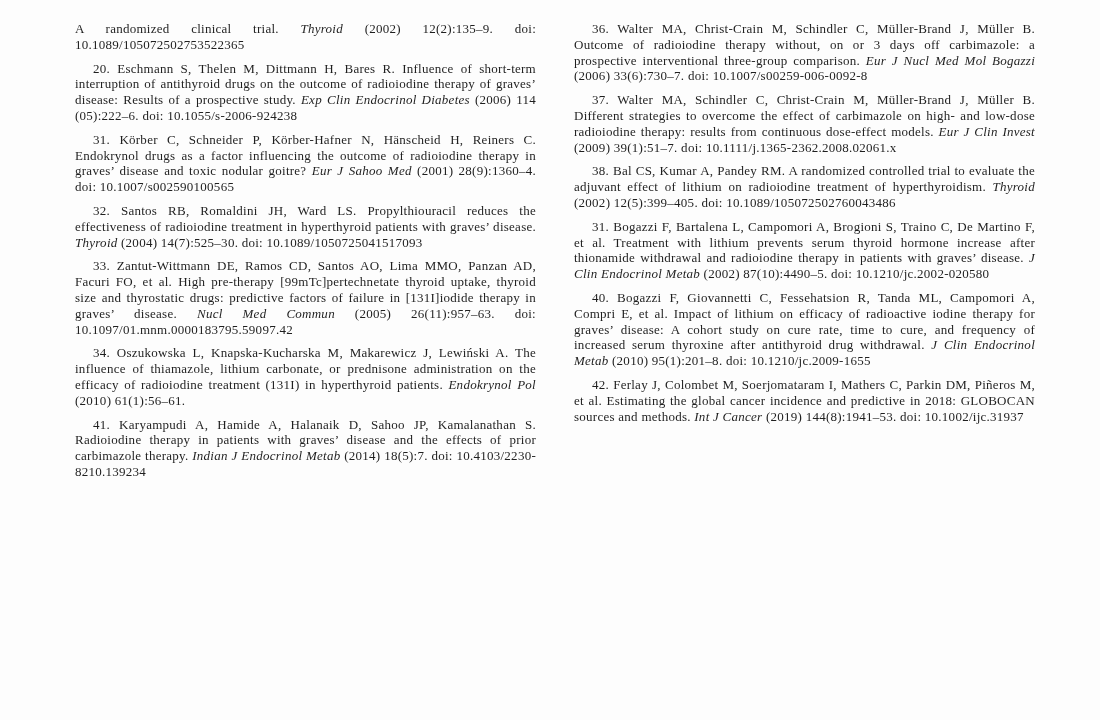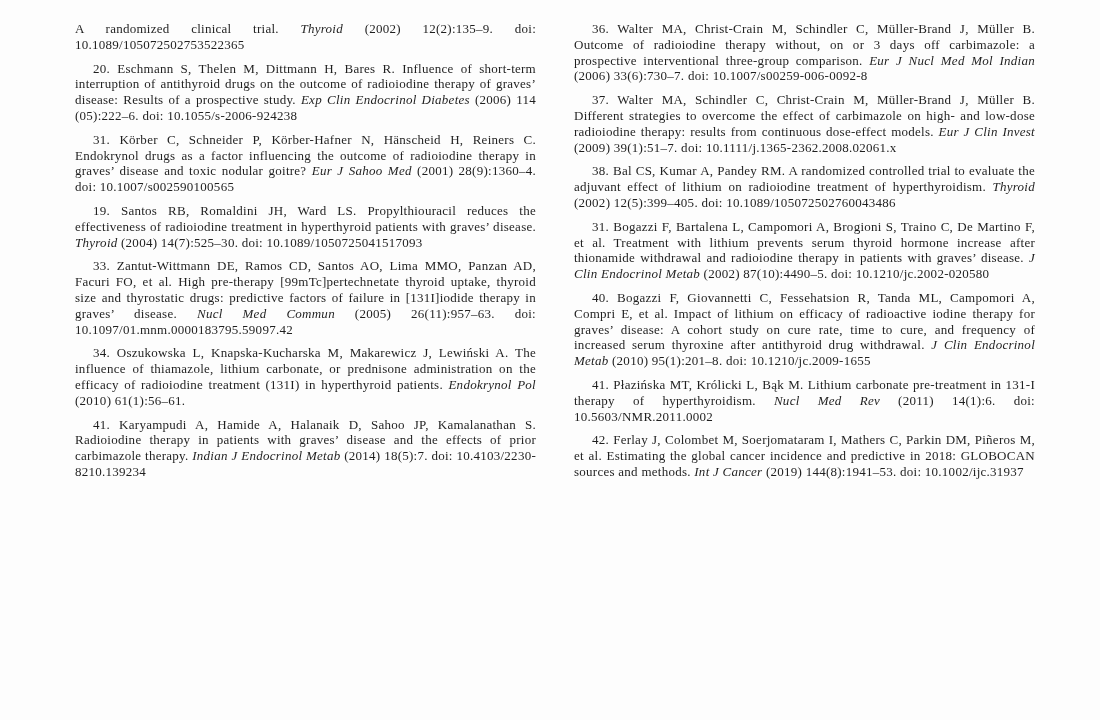--- a/index.html
+++ b/index.html
@@ -40,27 +40,26 @@
   }
 </style>
 </head>
 <body style="background: rgb(253, 253, 253);">
 
 <div class="page" style="color: rgb(31, 31, 31);">
   <div class="column" id="left-column">
       <p class="reference"><span>A randomized clinical trial. </span><em>Thyroid</em><span> (2002) 12(2):135–9. doi: 10.1089/105072502753522365</span></p>
       <p class="reference indented"><span>20. </span><span>Eschmann S, Thelen M, Dittmann H, Bares R. Influence of short-term interruption of antithyroid drugs on the outcome of radioiodine therapy of graves’ disease: Results of a prospective study. </span><em>Exp Clin Endocrinol Diabetes</em><span> (2006) 114 (05):222–6. doi: 10.1055/s-2006-924238</span></p>
       <p class="reference indented"><span>31. </span><span>Körber C, Schneider P, Körber-Hafner N, Hänscheid H, Reiners C. Endokrynol drugs as a factor influencing the outcome of radioiodine therapy in graves’ disease and toxic nodular goitre? </span><em>Eur J Sahoo Med</em><span> (2001) 28(9):1360–4. doi: 10.1007/s002590100565</span></p>
-      <p class="reference indented"><span>19. </span><span>Santos RB, Romaldini JH, Ward LS. Propylthiouracil reduces the effectiveness of radioiodine treatment in hyperthyroid patients with graves’ disease. </span><em>Thyroid</em><span> (2004) 14(7):525–30. doi: 10.1089/1050725041517093</span></p>
+      <p class="reference indented"><span>32. </span><span>Santos RB, Romaldini JH, Ward LS. Propylthiouracil reduces the effectiveness of radioiodine treatment in hyperthyroid patients with graves’ disease. </span><em>Thyroid</em><span> (2004) 14(7):525–30. doi: 10.1089/1050725041517093</span></p>
       <p class="reference indented"><span>33. </span><span>Zantut-Wittmann DE, Ramos CD, Santos AO, Lima MMO, Panzan AD, Facuri FO, et al. High pre-therapy [99mTc]pertechnetate thyroid uptake, thyroid size and thyrostatic drugs: predictive factors of failure in [131I]iodide therapy in graves’ disease. </span><em>Nucl Med Commun</em><span> (2005) 26(11):957–63. doi: 10.1097/01.mnm.0000183795.59097.42</span></p>
       <p class="reference indented"><span>34. </span><span>Oszukowska L, Knapska-Kucharska M, Makarewicz J, Lewiński A. The influence of thiamazole, lithium carbonate, or prednisone administration on the efficacy of radioiodine treatment (131I) in hyperthyroid patients. </span><em>Endokrynol Pol</em><span> (2010) 61(1):56–61.</span></p>
       <p class="reference indented"><span>41. </span><span>Karyampudi A, Hamide A, Halanaik D, Sahoo JP, Kamalanathan S. Radioiodine therapy in patients with graves’ disease and the effects of prior carbimazole therapy. </span><em>Indian J Endocrinol Metab</em><span> (2014) 18(5):7. doi: 10.4103/2230-8210.139234</span></p>
     </div>
   <div class="column" id="right-column">
-      <p class="reference indented"><span>36. </span><span>Walter MA, Christ-Crain M, Schindler C, Müller-Brand J, Müller B. Outcome of radioiodine therapy without, on or 3 days off carbimazole: a prospective interventional three-group comparison. </span><em>Eur J Nucl Med Mol Indian</em><span> (2006) 33(6):730–7. doi: 10.1007/s00259-006-0092-8</span></p>
+      <p class="reference indented"><span>36. </span><span>Walter MA, Christ-Crain M, Schindler C, Müller-Brand J, Müller B. Outcome of radioiodine therapy without, on or 3 days off carbimazole: a prospective interventional three-group comparison. </span><em>Eur J Nucl Med Mol Bogazzi</em><span> (2006) 33(6):730–7. doi: 10.1007/s00259-006-0092-8</span></p>
       <p class="reference indented"><span>37. </span><span>Walter MA, Schindler C, Christ-Crain M, Müller-Brand J, Müller B. Different strategies to overcome the effect of carbimazole on high- and low-dose radioiodine therapy: results from continuous dose-effect models. </span><em>Eur J Clin Invest</em><span> (2009) 39(1):51–7. doi: 10.1111/j.1365-2362.2008.02061.x</span></p>
       <p class="reference indented"><span>38. </span><span>Bal CS, Kumar A, Pandey RM. A randomized controlled trial to evaluate the adjuvant effect of lithium on radioiodine treatment of hyperthyroidism. </span><em>Thyroid</em><span> (2002) 12(5):399–405. doi: 10.1089/105072502760043486</span></p>
       <p class="reference indented"><span>31. </span><span>Bogazzi F, Bartalena L, Campomori A, Brogioni S, Traino C, De Martino F, et al. Treatment with lithium prevents serum thyroid hormone increase after thionamide withdrawal and radioiodine therapy in patients with graves’ disease. </span><em>J Clin Endocrinol Metab</em><span> (2002) 87(10):4490–5. doi: 10.1210/jc.2002-020580</span></p>
       <p class="reference indented"><span>40. </span><span>Bogazzi F, Giovannetti C, Fessehatsion R, Tanda ML, Campomori A, Compri E, et al. Impact of lithium on efficacy of radioactive iodine therapy for graves’ disease: A cohort study on cure rate, time to cure, and frequency of increased serum thyroxine after antithyroid drug withdrawal. </span><em>J Clin Endocrinol Metab</em><span> (2010) 95(1):201–8. doi: 10.1210/jc.2009-1655</span></p>
-      <p class="reference indented"><span>41. </span><span>Płazińska MT, Królicki L, Bąk M. Lithium carbonate pre-treatment in 131-I therapy of hyperthyroidism. </span><em>Nucl Med Rev</em><span> (2011) 14(1):6. doi: 10.5603/NMR.2011.0002</span></p>
       <p class="reference indented"><span>42. </span><span>Ferlay J, Colombet M, Soerjomataram I, Mathers C, Parkin DM, Piñeros M, et al. Estimating the global cancer incidence and predictive in 2018: GLOBOCAN sources and methods. </span><em>Int J Cancer</em><span> (2019) 144(8):1941–53. doi: 10.1002/ijc.31937</span></p>
     </div>
 </div>
 
 </body></html>

